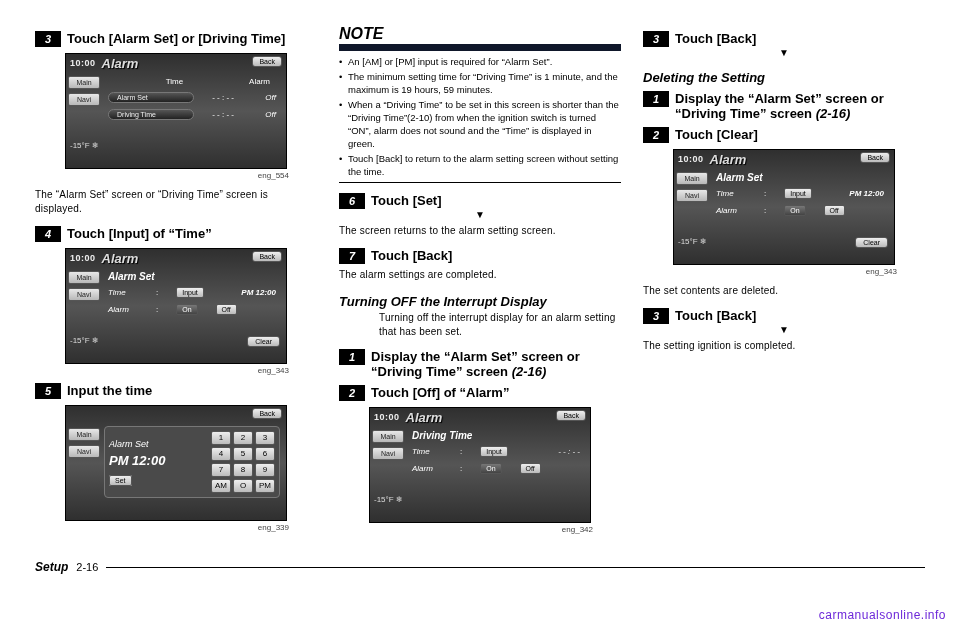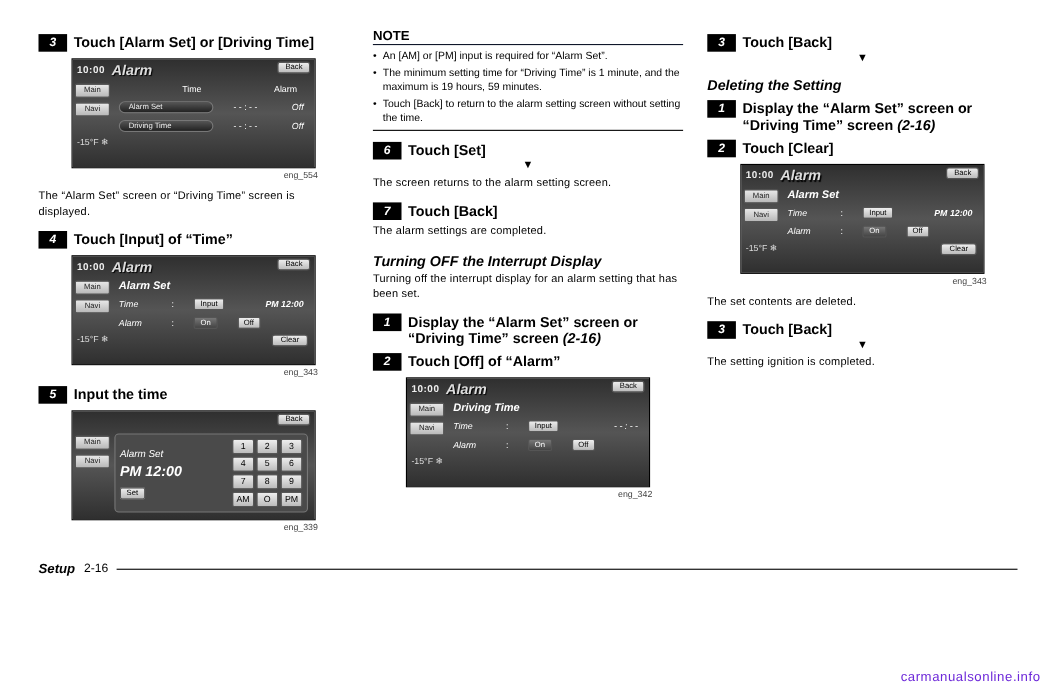--- a/index.html
+++ b/index.html
@@ -52,22 +52,23 @@
     margin: 4px 0 10px 0;
     letter-spacing: 0.2px;
   }
   .arrow-down {
     text-align: center;
     font-size: 10px;
     margin: -2px 0 2px 0;
   }
   .note-head {
     font-weight: bold;
-    font-size: 12px;
-    border-bottom: 1px solid #0f172a;
+    font-style: italic;
+    font-size: 16px;
+    border-bottom: 7px solid #0f172a;
     padding-bottom: 1px;
     margin-bottom: 4px;
     display: inline-block;
     width: 100%;
   }
   .note-head span { display:inline-block; }
   ul.note {
     list-style: none;
     padding: 0;
     margin: 0 0 4px 0;
@@ -93,21 +94,21 @@
   .subhead {
     font-weight: bold;
     font-style: italic;
     font-size: 13px;
     margin: 12px 0 2px 0;
   }
 
   
   .shot {
     width: 222px;
-    height: 100px;
+    height: 116px;
     margin: 6px auto 2px auto;
     background: linear-gradient(#2f2f2f,#555,#2f2f2f);
     border: 1px solid #000;
     position: relative;
     color: #fff;
     font-family: "Arial", sans-serif;
     box-sizing: border-box;
     overflow: hidden;
   }
   .shot .topbar {
@@ -395,39 +396,40 @@
     <div class="caption">eng_339</div>
 
   </div>
 
   <div class="col">
 
     <div class="note-head"><span>NOTE</span></div>
     <ul class="note">
       <li>An [AM] or [PM] input is required for “Alarm Set”.</li>
       <li>The minimum setting time for “Driving Time” is 1 minute, and the maximum is 19 hours, 59 minutes.</li>
+      <li><span>When a “Driving Time” to be set in this screen is shorter than the “Driving Time”(2-10) from when the ignition switch is turned “ON”, alarm does not sound and the “Time” is displayed in green.</span></li>
       <li>Touch [Back] to return to the alarm setting screen without setting the time.</li>
     </ul>
     <div class="note-end"></div>
 
     <div class="step">
       <div class="step-badge">6</div>
       <div class="step-text">Touch [Set]</div>
     </div>
     <div class="arrow-down">▼</div>
     <div class="body-text">The screen returns to the alarm setting screen.</div>
 
     <div class="step">
       <div class="step-badge">7</div>
       <div class="step-text">Touch [Back]</div>
     </div>
     <div class="body-text">The alarm settings are completed.</div>
 
     <div class="subhead">Turning OFF the Interrupt Display</div>
-    <div class="body-text" style="margin-top:2px;">Turning off the interrupt display for an alarm setting that has been set.</div>
+    <div class="body-text" style="margin-top:2px;margin-left:40px;">Turning off the interrupt display for an alarm setting that has been set.</div>
 
     <div class="step">
       <div class="step-badge">1</div>
       <div class="step-text"><span>Display the “Alarm Set” screen or “Driving Time” screen </span><span class="ref">(2-16)</span></div>
     </div>
 
     <div class="step">
       <div class="step-badge">2</div>
       <div class="step-text">Touch [Off] of “Alarm”</div>
     </div>

